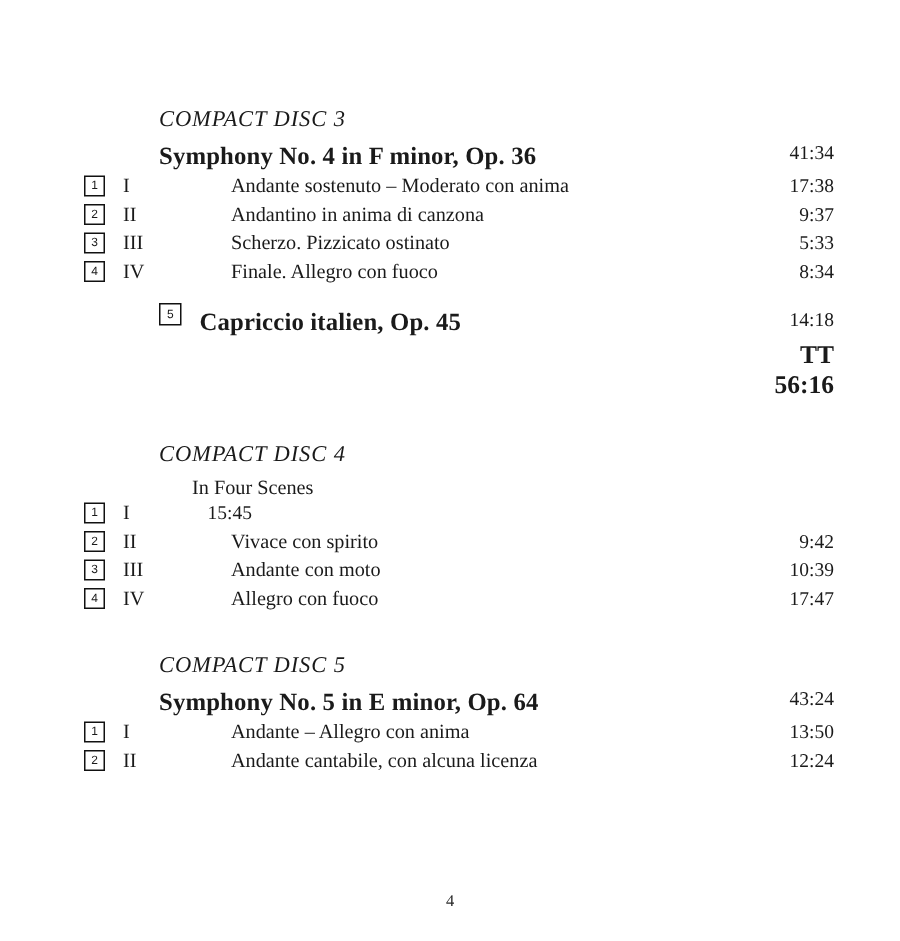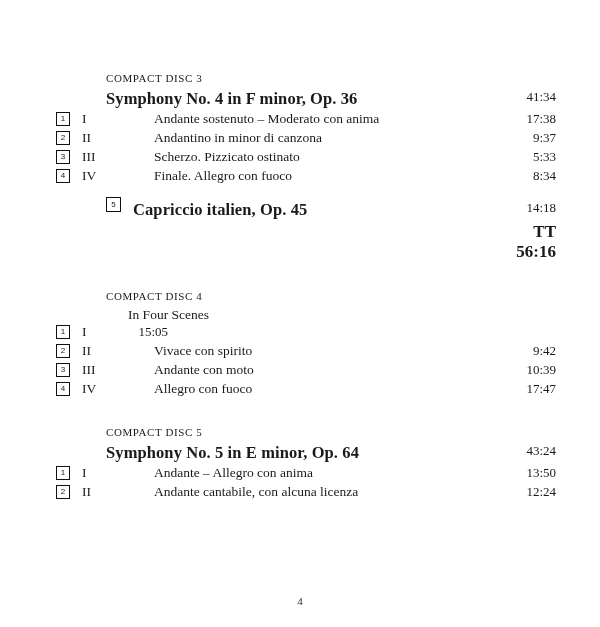--- a/index.html
+++ b/index.html
@@ -26,25 +26,26 @@
     position: absolute;
     left: 56px;
     top: 72px;
     width: 500px;
   }
   .disc-block {
     margin-bottom: 0;
   }
   .disc-label {
     font-family: "Liberation Serif", serif;
-    font-size: 11px;
+    font-size: 15px;
     letter-spacing: 0.6px;
     color: #1a1a1a;
     padding-left: 50px;
     margin-bottom: 5px;
+    font-style: italic;
   }
   .work-line {
     display: flex;
     align-items: flex-start;
     padding-left: 50px;
     margin-bottom: 2px;
   }
   .work-title {
     flex: 1 1 auto;
     font-size: 16.5px;
@@ -145,21 +146,21 @@
       </div>
       <div class="track">
         <div class="track-num-box">1</div>
         <div class="track-roman">I</div>
         <div class="track-title">Andante sostenuto – Moderato con anima</div>
         <div class="track-time">17:38</div>
       </div>
       <div class="track">
         <div class="track-num-box">2</div>
         <div class="track-roman">II</div>
-        <div class="track-title">Andantino in minor di canzona</div>
+        <div class="track-title">Andantino in anima di canzona</div>
         <div class="track-time">9:37</div>
       </div>
       <div class="track">
         <div class="track-num-box">3</div>
         <div class="track-roman">III</div>
         <div class="track-title">Scherzo. Pizzicato ostinato</div>
         <div class="track-time">5:33</div>
       </div>
       <div class="track">
         <div class="track-num-box">4</div>
@@ -179,21 +180,21 @@
     </div>
 
     <div class="spacer-lg"></div>
 
     <div class="disc-block">
       <div class="disc-label">COMPACT DISC 4</div>
       <div class="subtitle-line">In Four Scenes</div>
       <div class="track">
         <div class="track-num-box">1</div>
         <div class="track-roman">I</div>
-        <div class="track-time">15:05</div>
+        <div class="track-time">15:45</div>
       </div>
       <div class="track">
         <div class="track-num-box">2</div>
         <div class="track-roman">II</div>
         <div class="track-title">Vivace con spirito</div>
         <div class="track-time">9:42</div>
       </div>
       <div class="track">
         <div class="track-num-box">3</div>
         <div class="track-roman">III</div>

